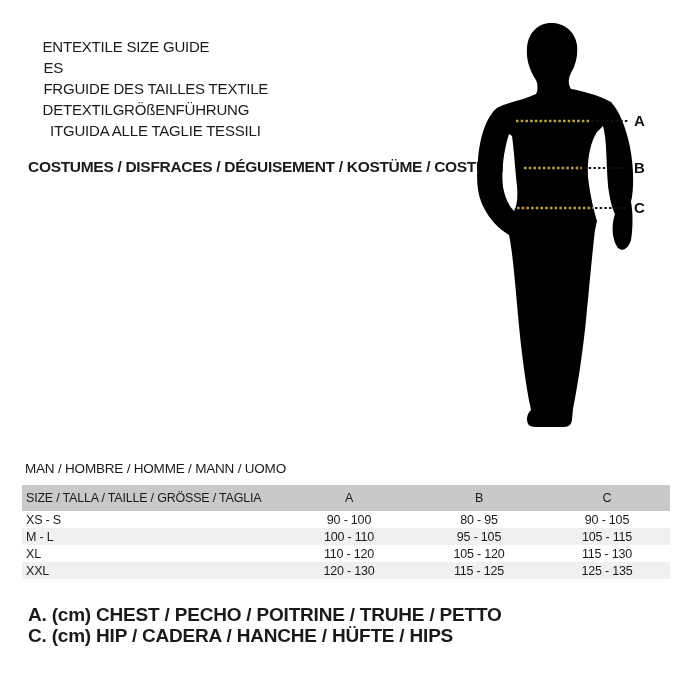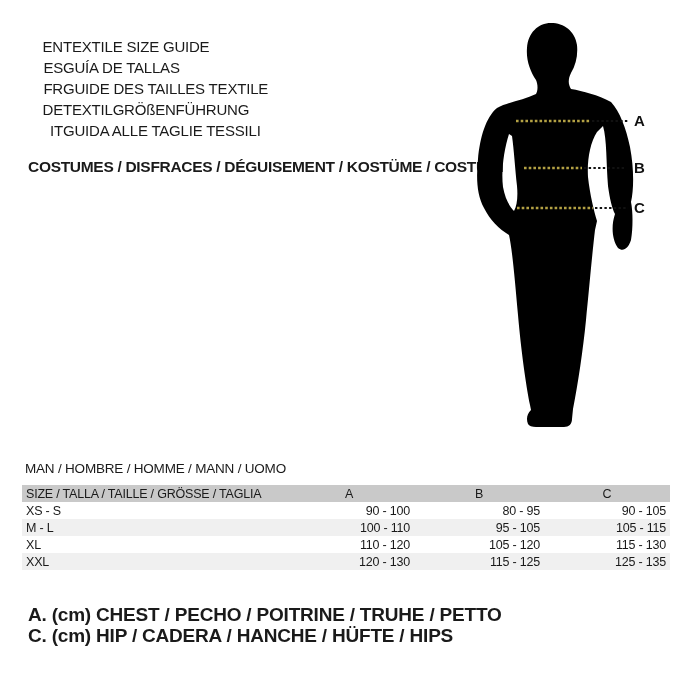--- a/index.html
+++ b/index.html
@@ -27,44 +27,43 @@
   .group-title { position:absolute; left:25px; top:461px; font-size:13.5px; letter-spacing:-0.2px; }
 
   
   .size-table { position:absolute; left:22px; top:485px; width:648px;
                 border-collapse:collapse; table-layout:fixed;
                 font-size:12.5px; letter-spacing:-0.2px; }
   .size-table col.c-size { width:262px; }
   .size-table col.c-a { width:130px; }
   .size-table col.c-b { width:130px; }
   .size-table col.c-c { width:126px; }
-  .size-table th { height:17px; background:#c9c9c9; font-weight:400;
+  .size-table th { height:26px; background:#c9c9c9; font-weight:400;
                    text-align:center; padding:0 4px; }
-  .size-table td { height:17px; text-align:right; padding:0 4px; }
+  .size-table td { height:17px; text-align:center; padding:0 4px; }
   .size-table .left { text-align:left; }
   .size-table tr.alt { background:#f0f0f0; }
 
   
   .notes { position:absolute; left:28px; top:604px; }
   .note-line { height:21px; display:flex; align-items:center;
                font-size:19px; letter-spacing:-0.2px;font-weight:bold; }
 </style>
 </head>
 <body>
 
 <div class="canvas">
 
   <div class="lang-list">
     <div class="lang-row">
       <span class="lang-code">EN</span>
       <span class="lang-text">TEXTILE SIZE GUIDE</span>
     </div>
     <div class="lang-row">
       <span class="lang-code">ES</span>
-      <span class="lang-text">GUÍA DE TALLAS</span>
     </div>
     <div class="lang-row">
       <span class="lang-code">FR</span>
       <span class="lang-text">GUIDE DES TAILLES TEXTILE</span>
     </div>
     <div class="lang-row">
       <span class="lang-code">DE</span>
       <span class="lang-text">TEXTILGRÖßENFÜHRUNG</span>
     </div>
     <div class="lang-row">

